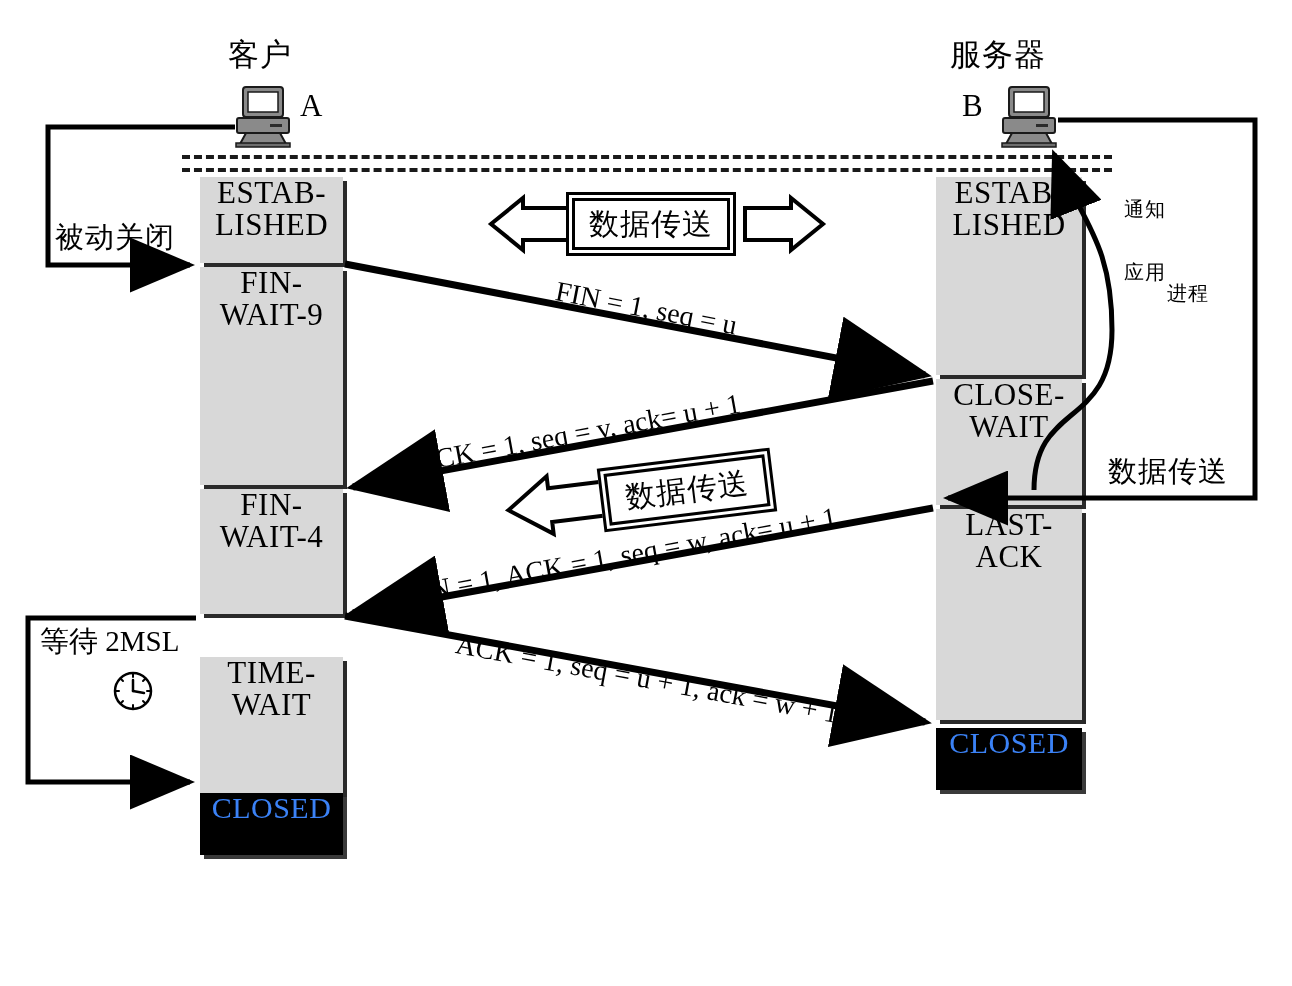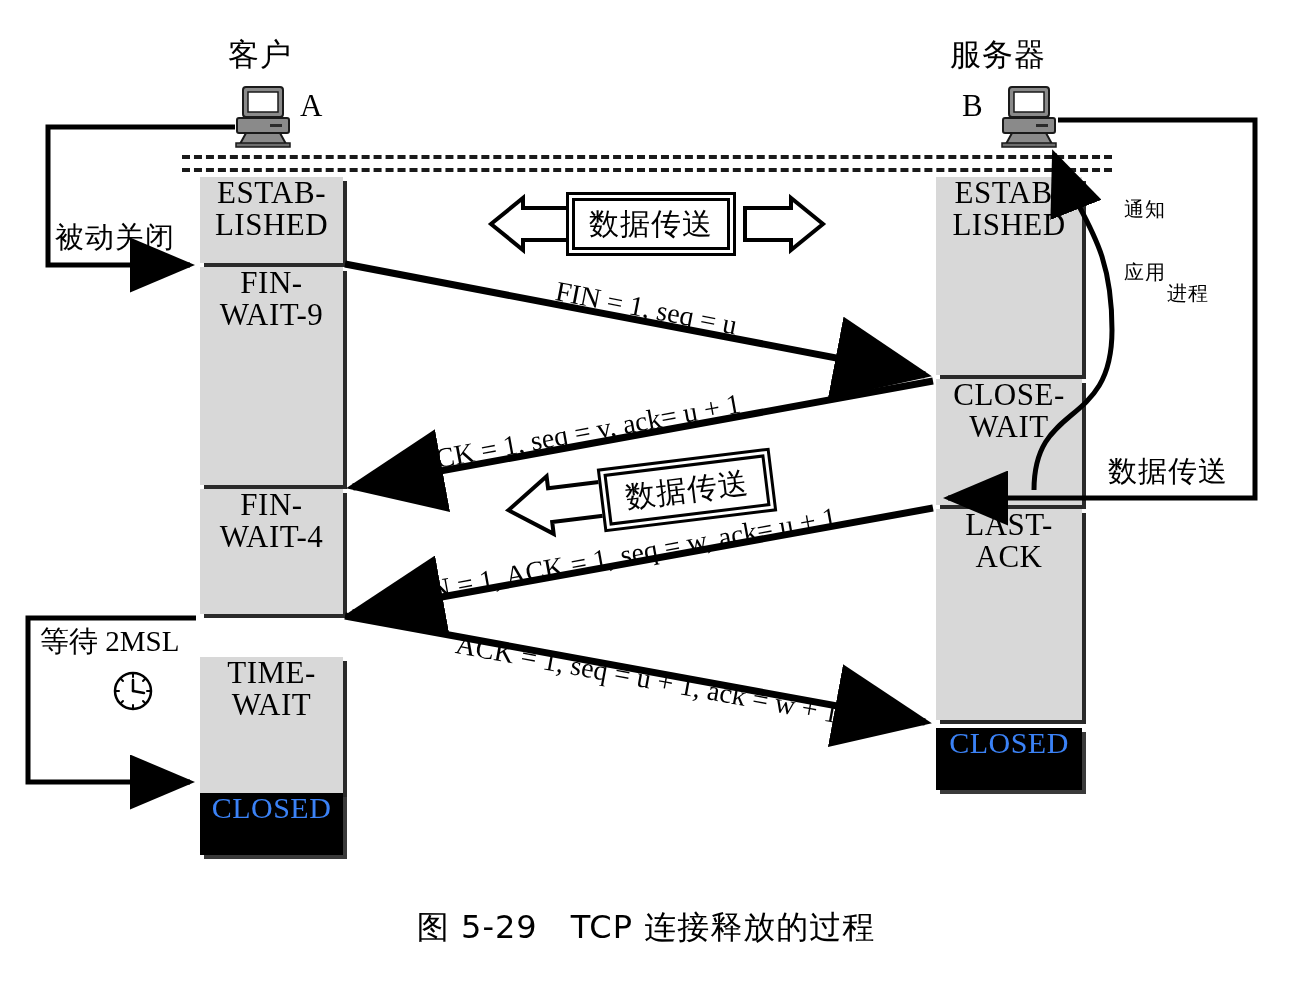--- a/index.html
+++ b/index.html
@@ -284,15 +284,14 @@
   <svg class="abs" style="left:502px; top:468px; width:130px; height:70px;" viewBox="0 0 130 70">
     <g transform="rotate(-7 65 35)">
       <path d="M124 18 L48 18 L48 6 L6 35 L48 64 L48 52 L124 52 Z" fill="#fff" stroke="#000" stroke-width="4" stroke-linejoin="miter"></path>
     </g>
   </svg>
 
   <div class="abs dtbox" style="left:600px; top:458px; width:174px; height:64px; transform:rotate(-7deg);">
     <div class="dtbox-inner">数据传送</div>
   </div>
 
-  <div class="abs caption" style="left:0px; top:906px;">图 5-29　TCP 连接释放的过程</div>
 
 </div>
 
 </body></html>

